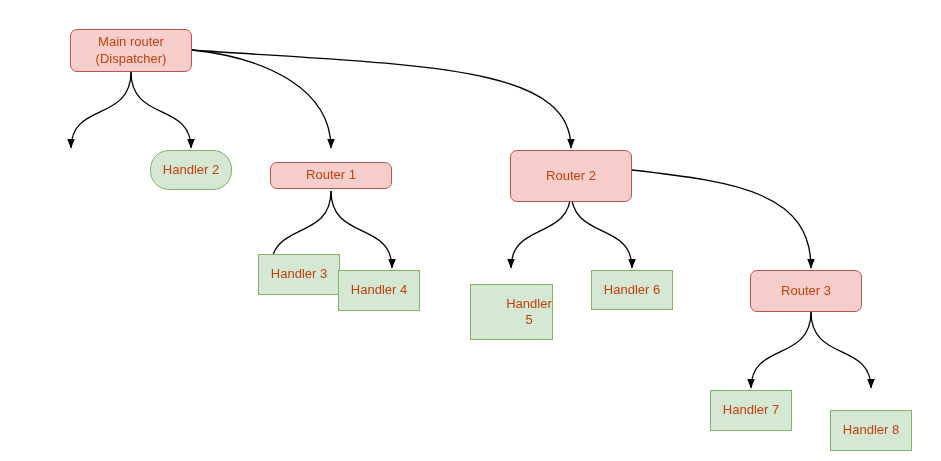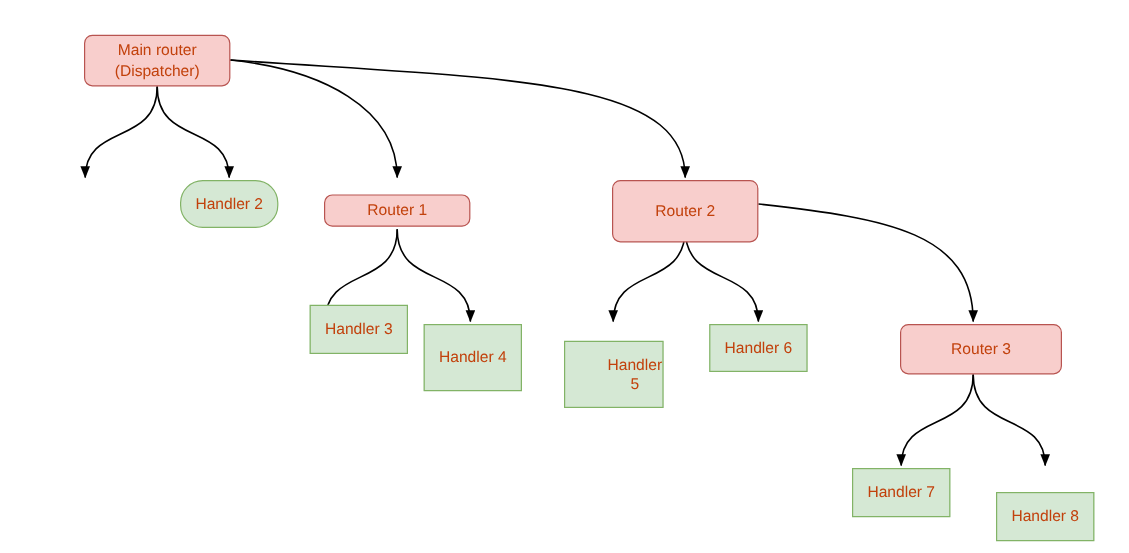--- a/index.html
+++ b/index.html
@@ -36,24 +36,24 @@
     background:var(--handler-fill);
     border:1px solid var(--handler-border);
   }
   
   #n-main   {left:70px;  top:29px;  width:122px; height:43px;}
   #n-h1     {left:30px;  top:150px; width:82px;  height:40px;}
   #n-h2     {left:150px; top:150px; width:82px;  height:40px;border-radius:19px;}
   #n-r1     {left:270px; top:150px; width:122px; height:27px;margin-top:12px;}
   #n-r2     {left:510px; top:150px; width:122px; height:52px;}
   #n-h3     {left:230px; top:254px; width:82px;  height:41px;margin-left:28px;}
-  #n-h4     {left:353px; top:270px; width:82px;  height:56px;}
+  #n-h4     {left:338px; top:270px; width:82px;  height:41px;}
   #n-h5     {left:470px; top:284px; width:83px;  height:56px;padding-left:35px;}
   #n-h6     {left:591px; top:270px; width:82px;  height:40px;}
-  #n-r3     {left:750px; top:270px; width:135px; height:42px;text-align:center;}
+  #n-r3     {left:750px; top:270px; width:112px; height:42px;text-align:center;}
   #n-h7     {left:710px; top:390px; width:82px;  height:41px;}
   #n-h8     {left:830px; top:390px; width:82px;  height:41px;margin-top:20px;}
 </style>
 </head>
 <body>
 
 <div class="canvas">
 
   <svg class="edges" width="941" height="461" viewBox="0 0 941 461">
     <defs>

